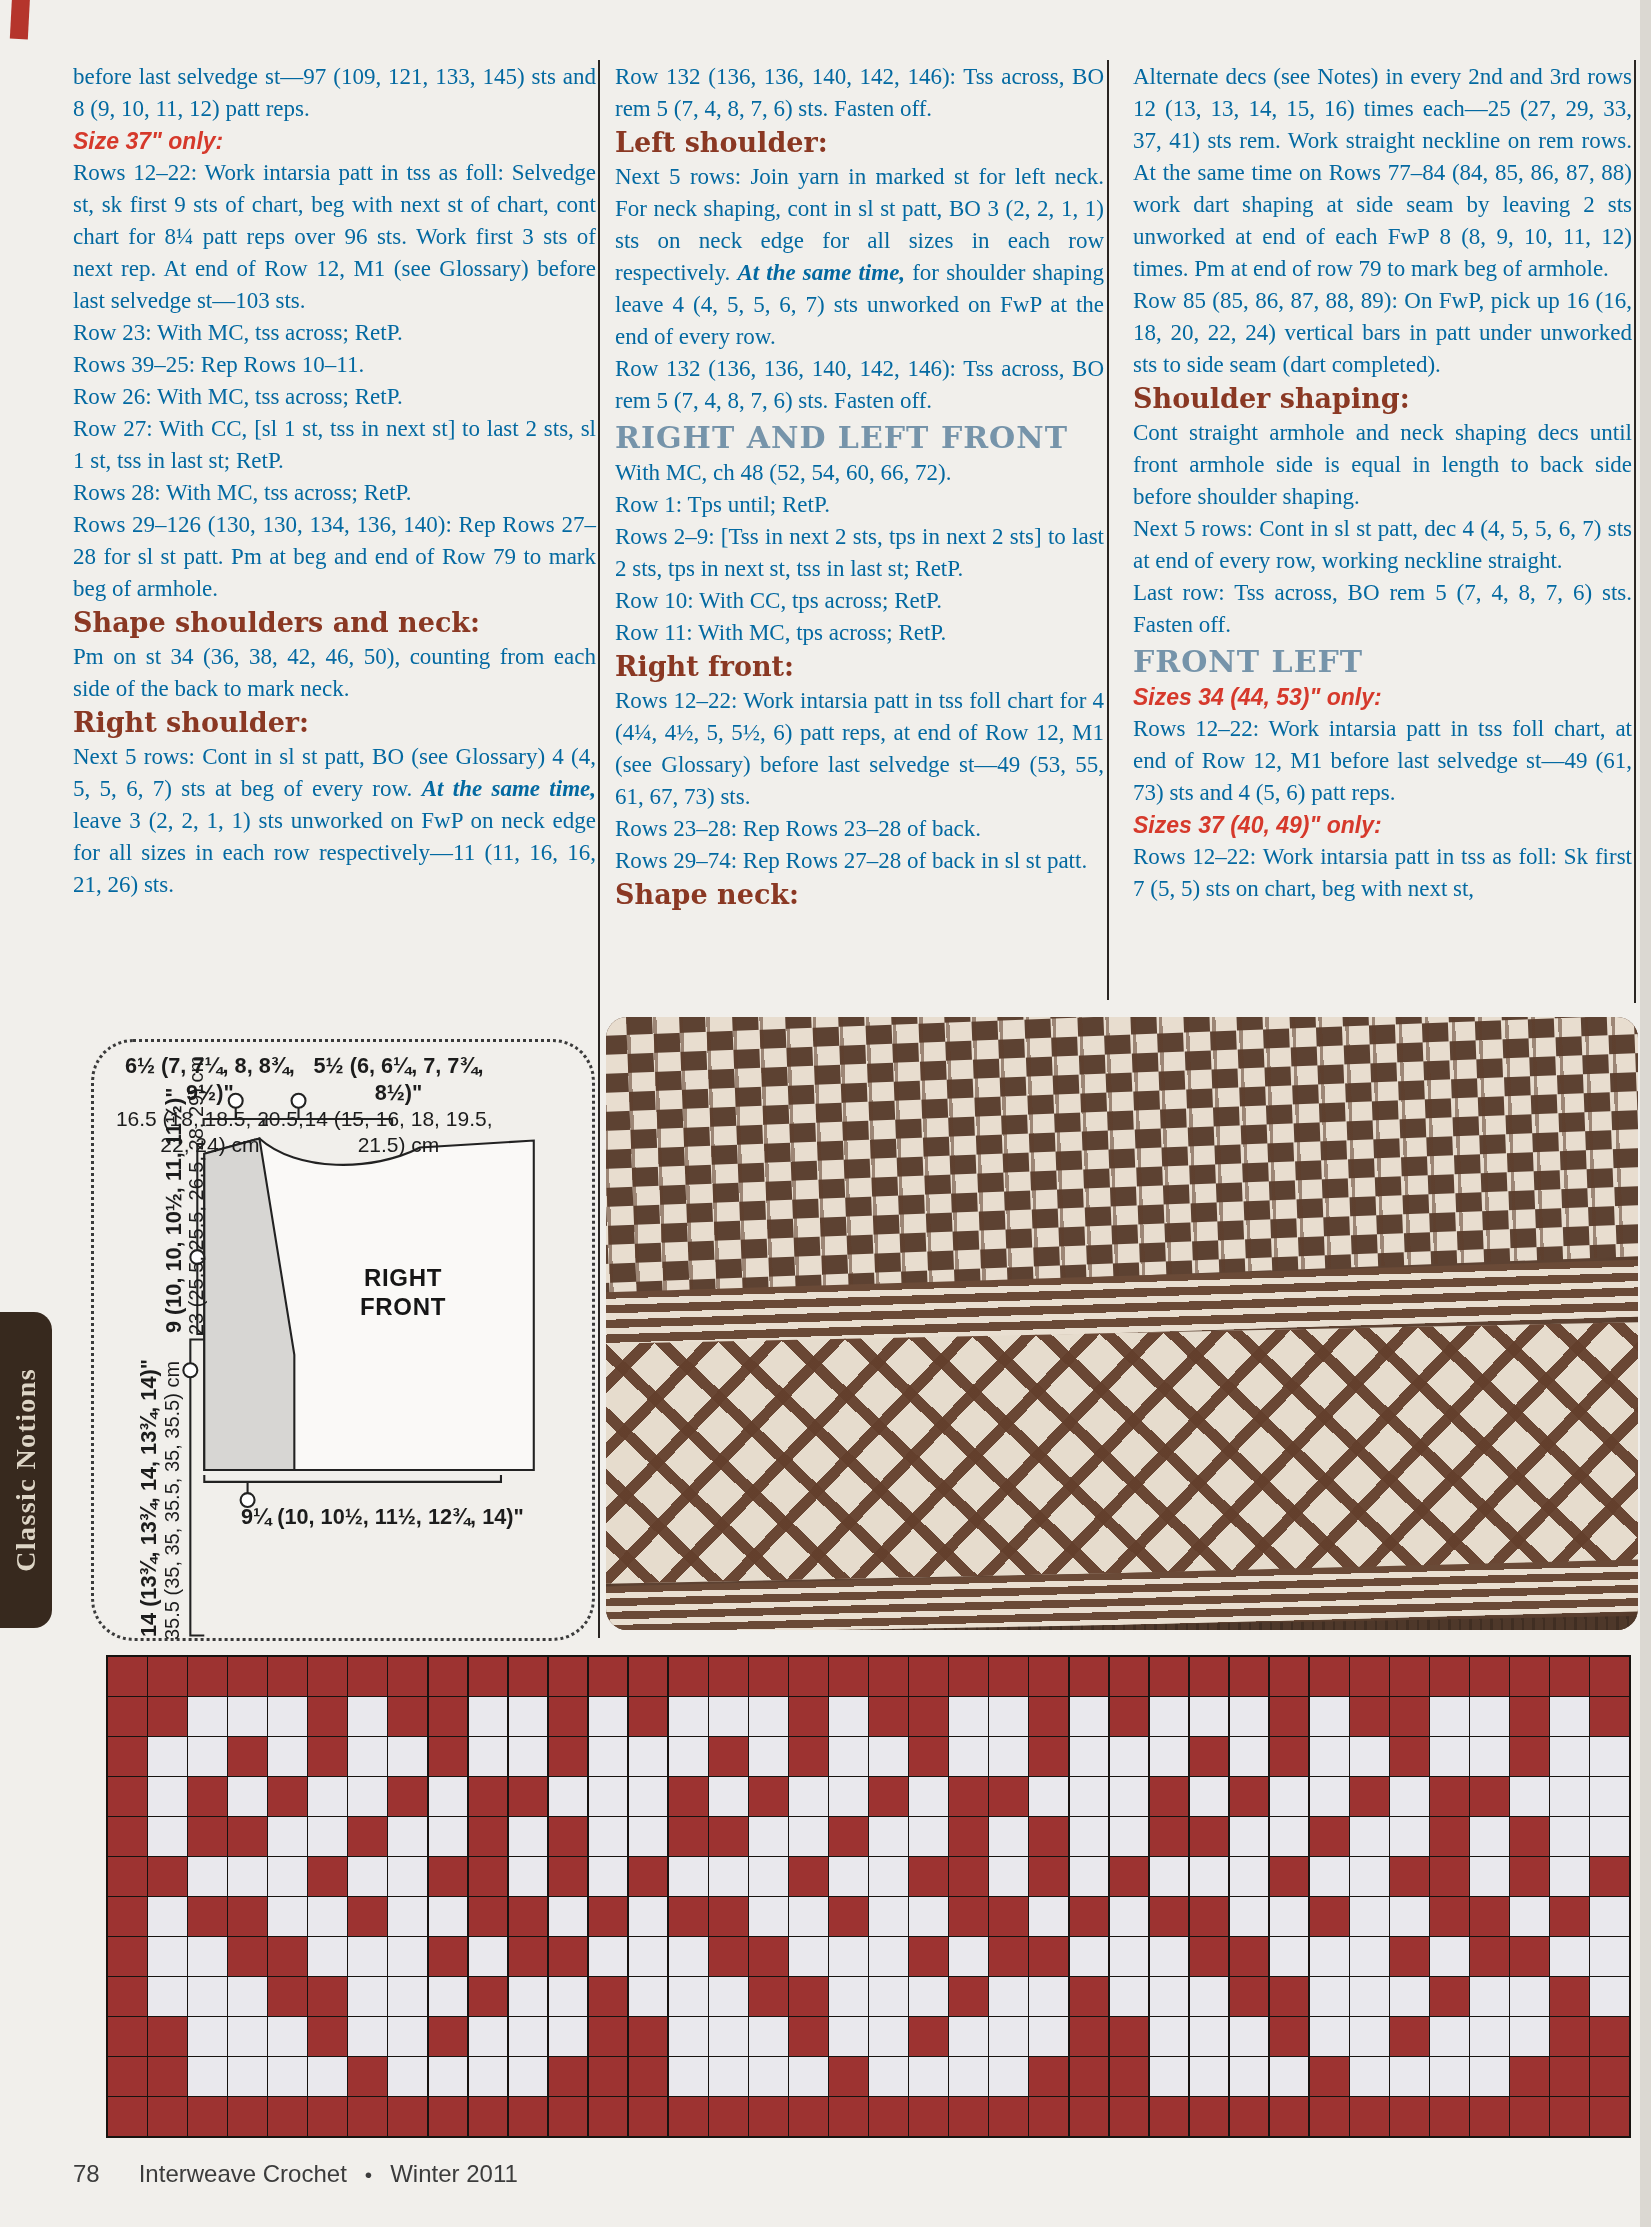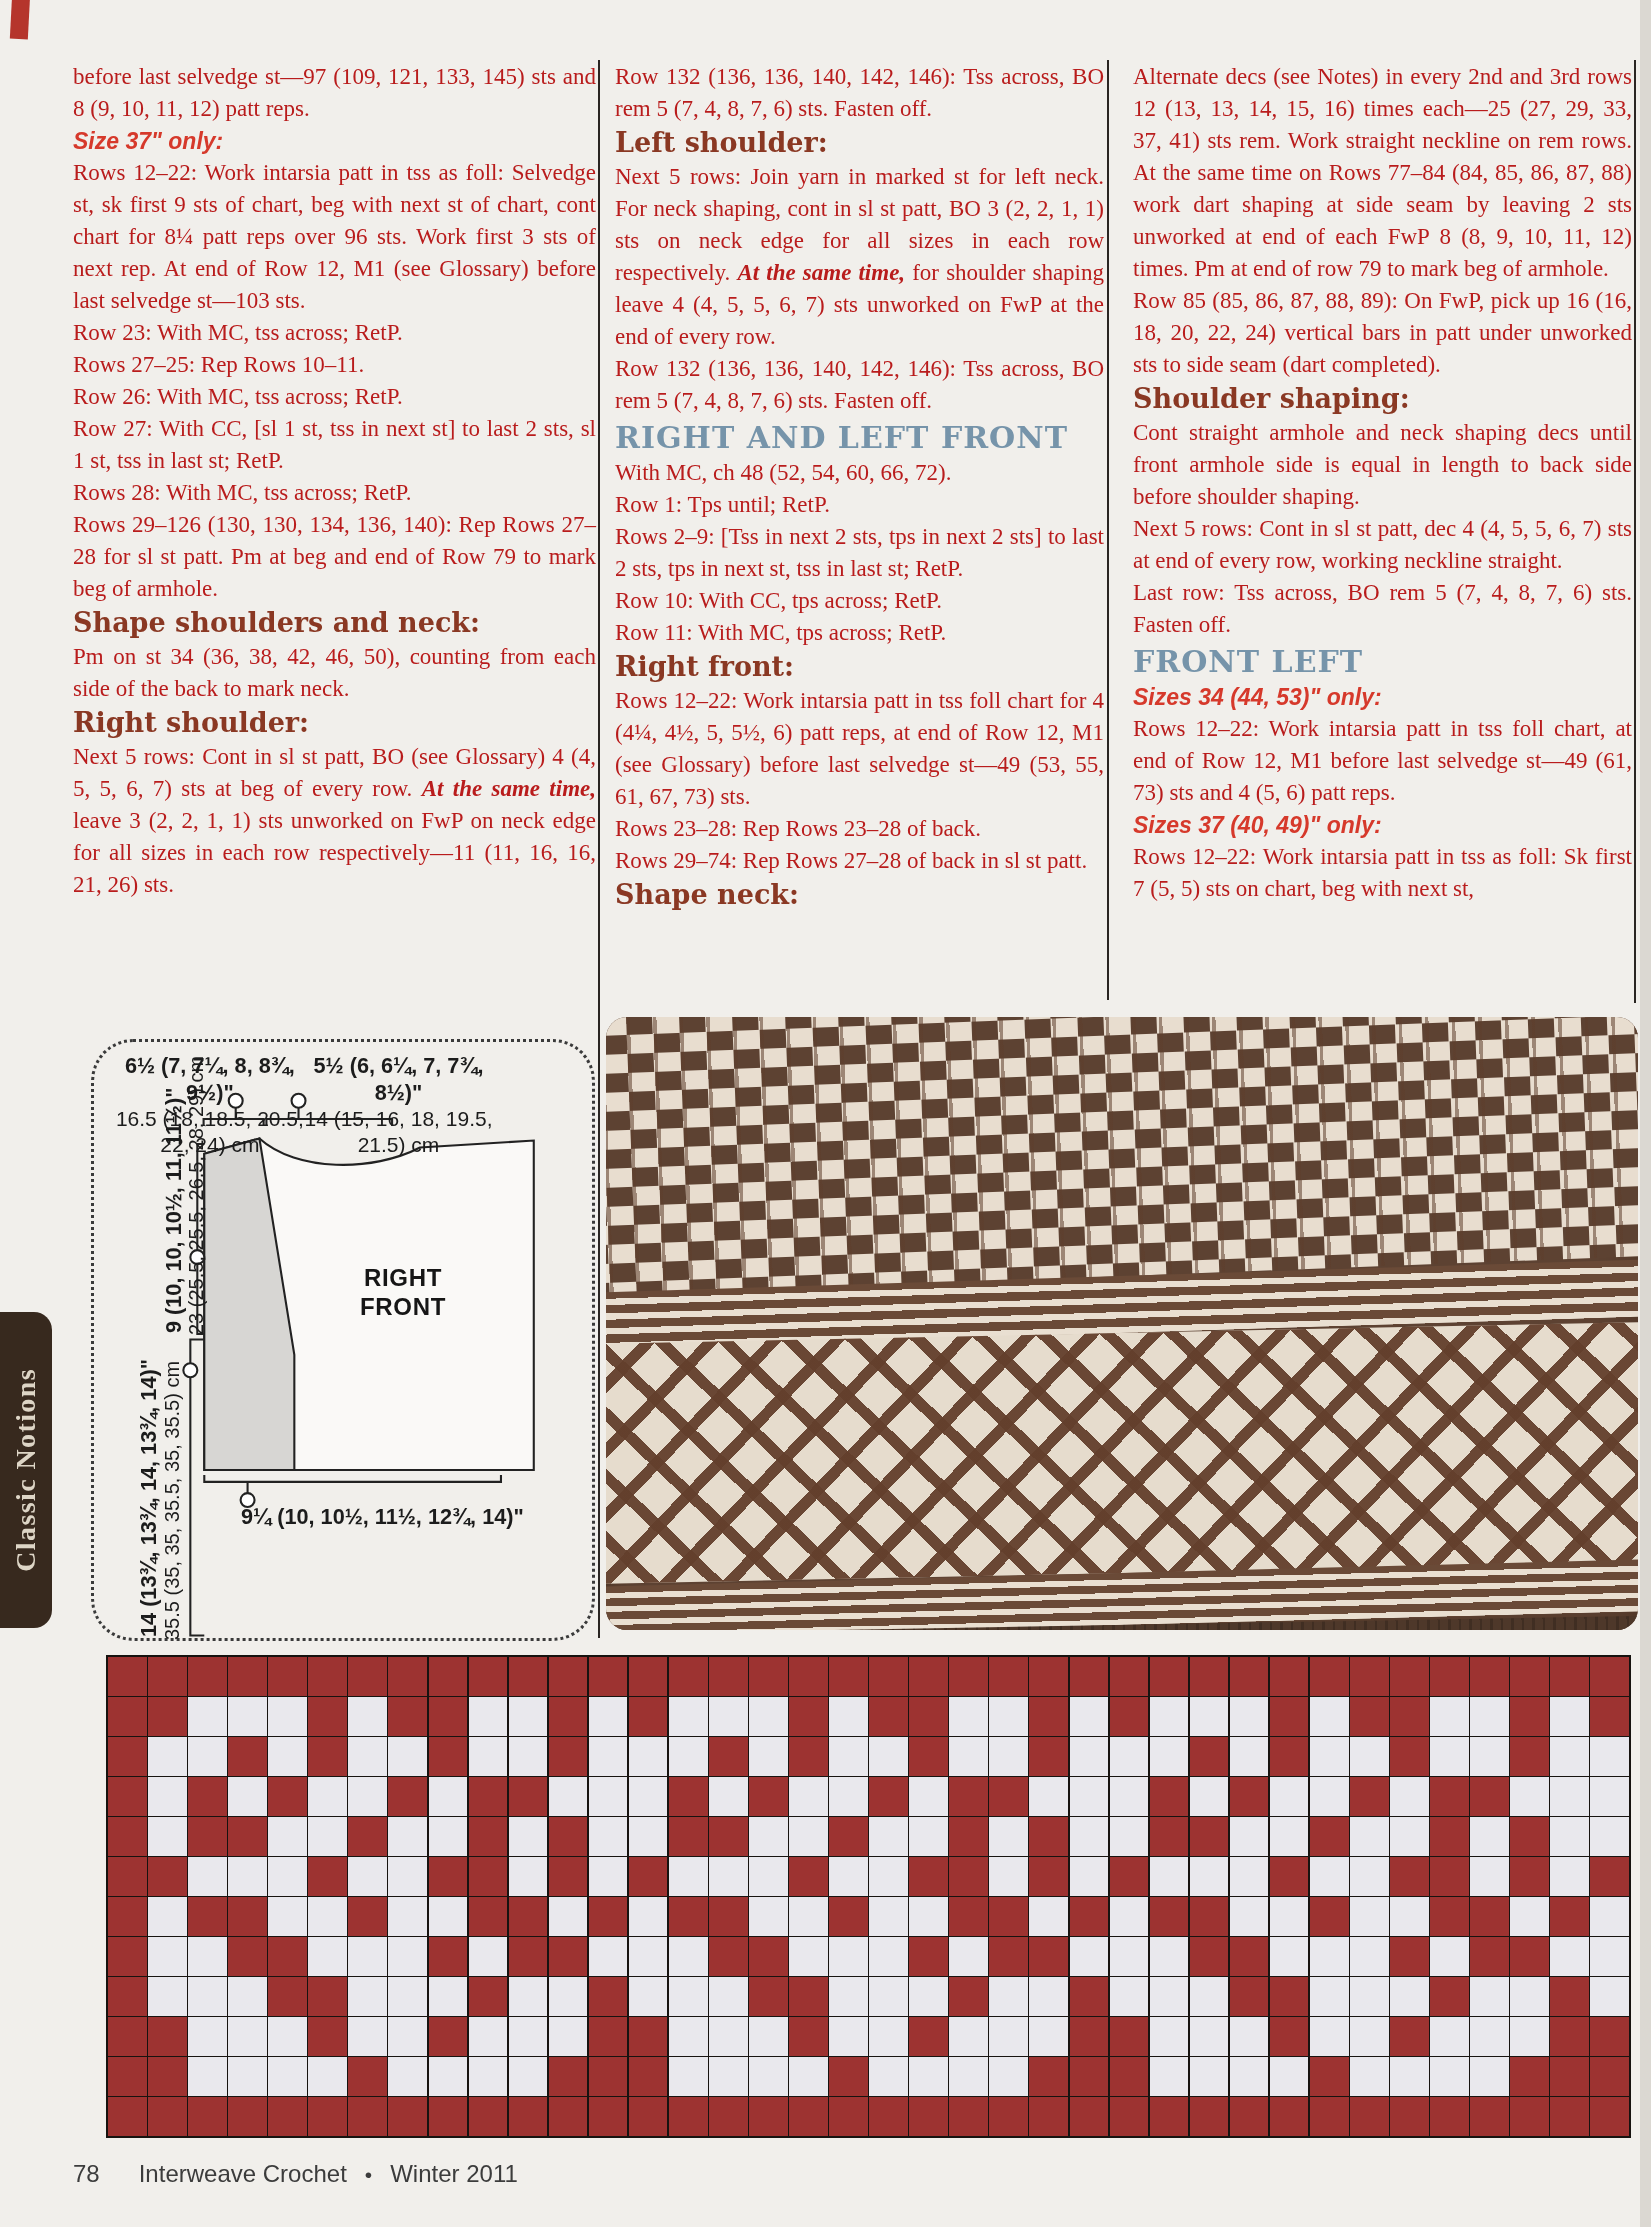--- a/index.html
+++ b/index.html
@@ -13,21 +13,21 @@
   .vrule{position:absolute;width:2.1px;background:#2a2522;}
   .rule-1{left:598px;top:60px;height:1578px;}
   .rule-2{left:1107px;top:60px;height:940px;}
   .rule-3{left:1634px;top:60px;height:943px;}
 
   
   .textcol{position:absolute;top:61px;}
   .col-left{left:73px;width:523px;}
   .col-mid{left:615px;width:489px;}
   .col-right{left:1133px;width:499px;}
-  .para{font:23px/32px "Liberation Serif",serif;color:#b91c1c;text-align:justify;margin:0;}
+  .para{font:23px/32px "Liberation Serif",serif;color:#0369a1;text-align:justify;margin:0;}
   .para .b{font-weight:400;}
   .para .bi{font-weight:700;font-style:italic;}
   .para.size-heading{font:italic 700 23px/32px "Liberation Sans",sans-serif;color:#d6392b;text-align:left;}
   .para.sub-heading{font:700 27px/36px "DejaVu Serif",serif;color:#8a3823;text-align:left;}
   .para.main-heading{font:700 30px/39px "DejaVu Serif",serif;color:#7694aa;letter-spacing:1px;text-align:left;margin-top:1.4px;}
 
   
   .schematic-box{position:absolute;left:91px;top:1039px;width:504px;height:602px;
      border:3.5px dotted #3a3a3a;border-radius:42px;box-sizing:border-box;}
   .schematic-box svg{position:absolute;left:0;top:0;}
@@ -90,21 +90,21 @@
 
   <div class="vrule rule-1"></div>
   <div class="vrule rule-2"></div>
   <div class="vrule rule-3"></div>
 
   <div class="textcol col-left">
       <p class="para body"><span>before last selvedge st—97 (109, 121, 133, 145) sts and 8 (9, 10, 11, 12) patt reps.</span></p>
       <p class="para size-heading"><span>Size 37" only:</span></p>
       <p class="para body"><span class="b">Rows 12–22: </span><span>Work intarsia patt in tss as foll: Selvedge st, sk first 9 sts of chart, beg with next st of chart, cont chart for 8¼ patt reps over 96 sts. Work first 3 sts of next rep. At end of Row 12, M1 (see Glossary) before last selvedge st—103 sts.</span></p>
       <p class="para body"><span class="b">Row 23: </span><span>With MC, tss across; RetP.</span></p>
-      <p class="para body"><span class="b">Rows 27–25: </span><span>Rep Rows 10–11.</span></p>
+      <p class="para body"><span class="b">Rows 39–25: </span><span>Rep Rows 10–11.</span></p>
       <p class="para body"><span class="b">Row 26: </span><span>With MC, tss across; RetP.</span></p>
       <p class="para body"><span class="b">Row 27: </span><span>With CC, [sl 1 st, tss in next st] to last 2 sts, sl 1 st, tss in last st; RetP.</span></p>
       <p class="para body"><span class="b">Rows 28: </span><span>With MC, tss across; RetP.</span></p>
       <p class="para body"><span class="b">Rows 29–126 (130, 130, 134, 136, 140): </span><span>Rep Rows 27–28 for sl st patt. Pm at beg and end of Row 79 to mark beg of armhole.</span></p>
       <p class="para sub-heading"><span>Shape shoulders and neck:</span></p>
       <p class="para body"><span>Pm on st 34 (36, 38, 42, 46, 50), counting from each side of the back to mark neck.</span></p>
       <p class="para sub-heading"><span>Right shoulder:</span></p>
       <p class="para body"><span class="b">Next 5 rows: </span><span>Cont in sl st patt, BO (see Glossary) 4 (4, 5, 5, 6, 7) sts at beg of every row. </span><span class="bi">At the same time,</span><span> leave 3 (2, 2, 1, 1) sts unworked on FwP on neck edge for all sizes in each row respectively—11 (11, 16, 16, 21, 26) sts.</span></p>
     </div>
   <div class="textcol col-mid">

